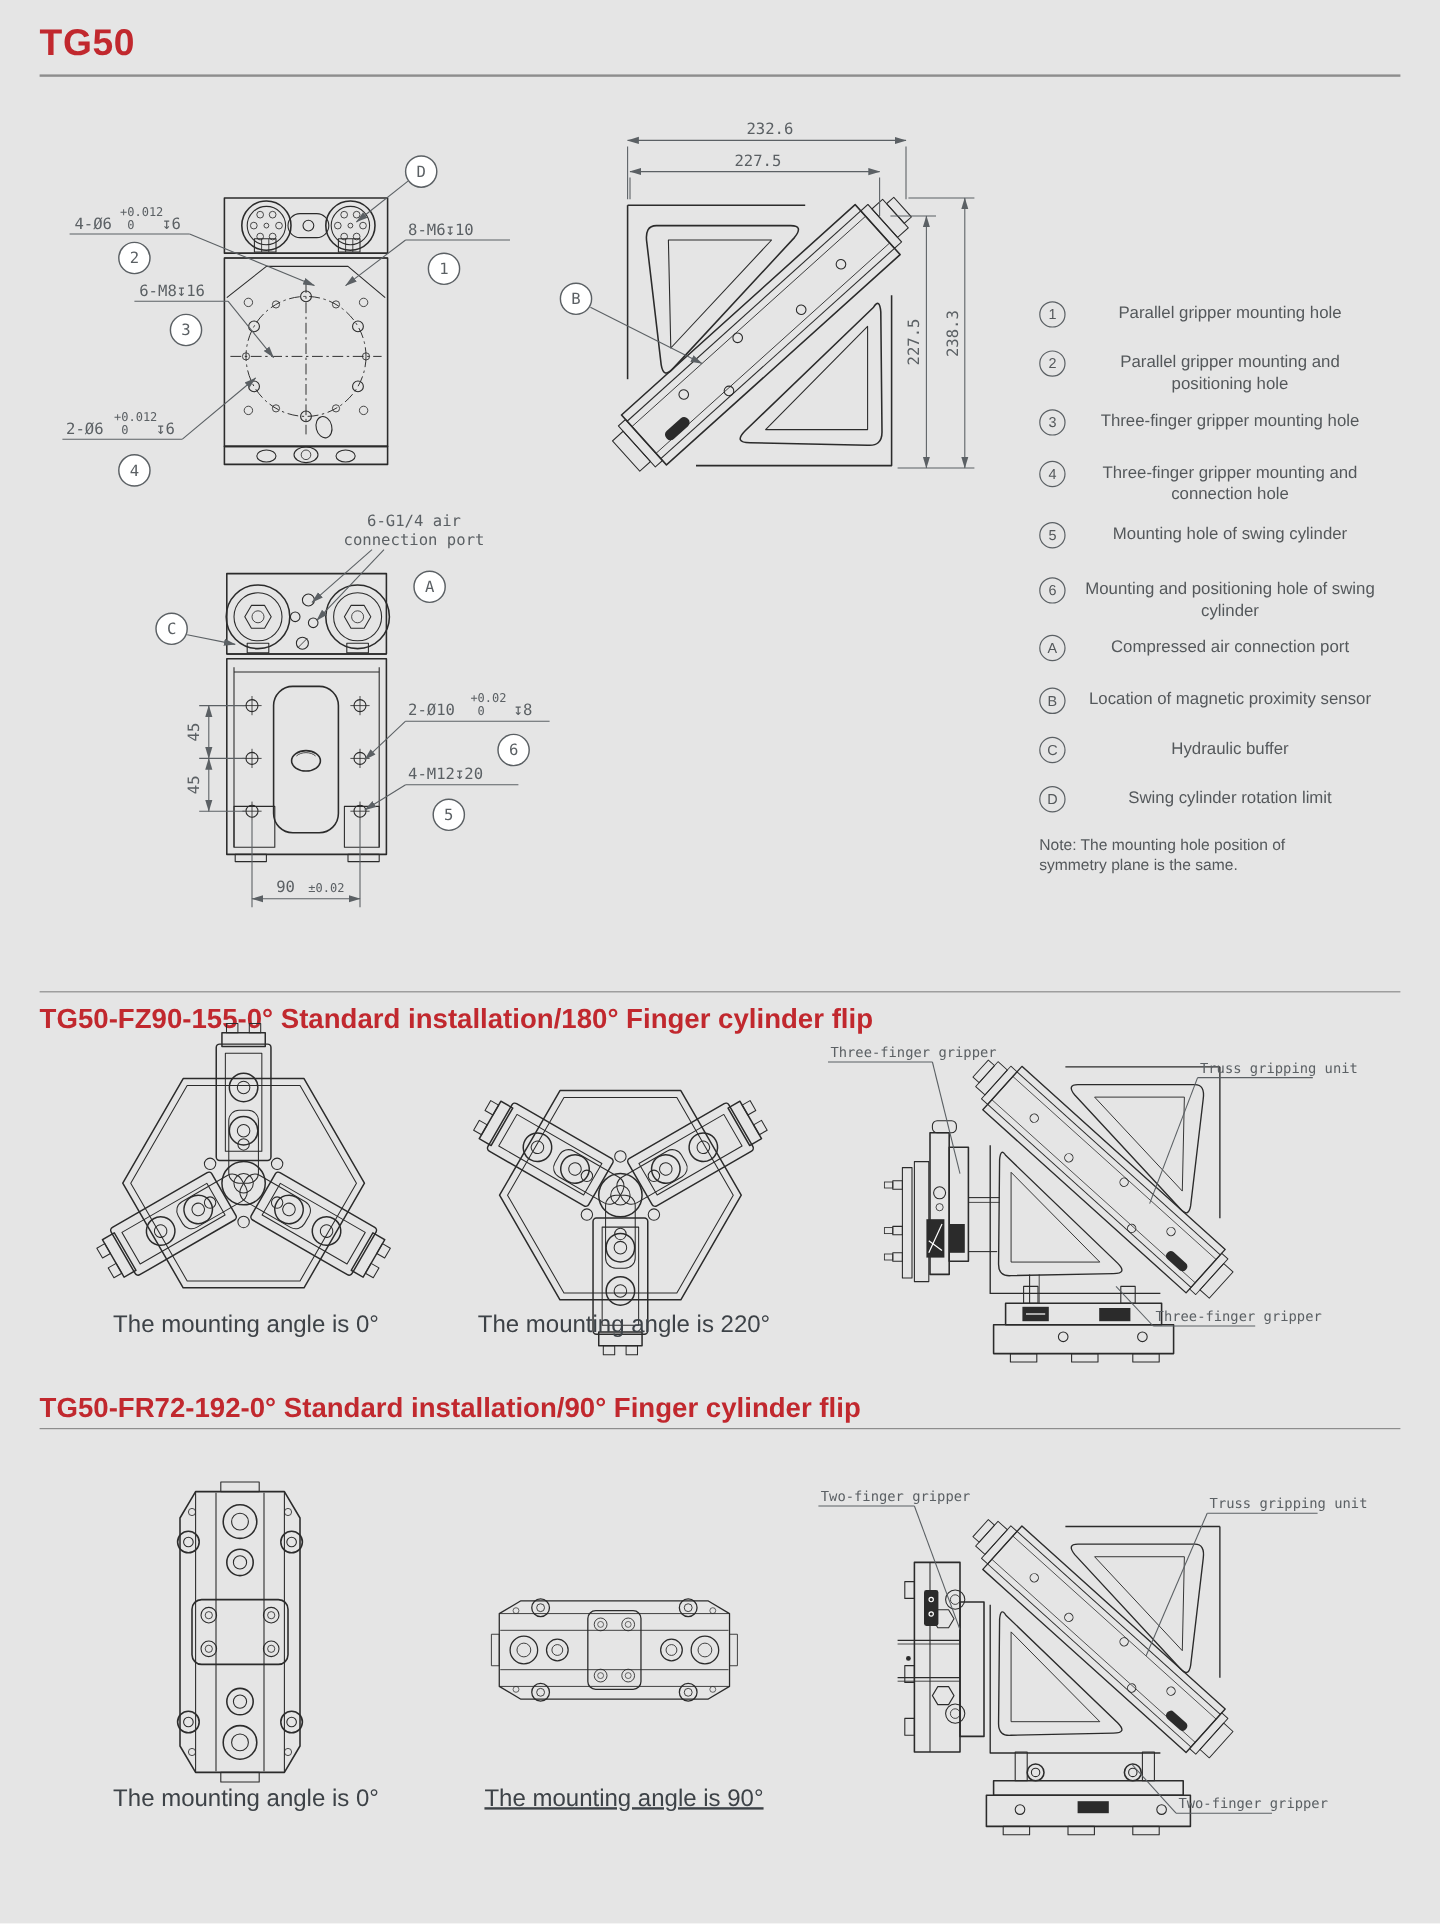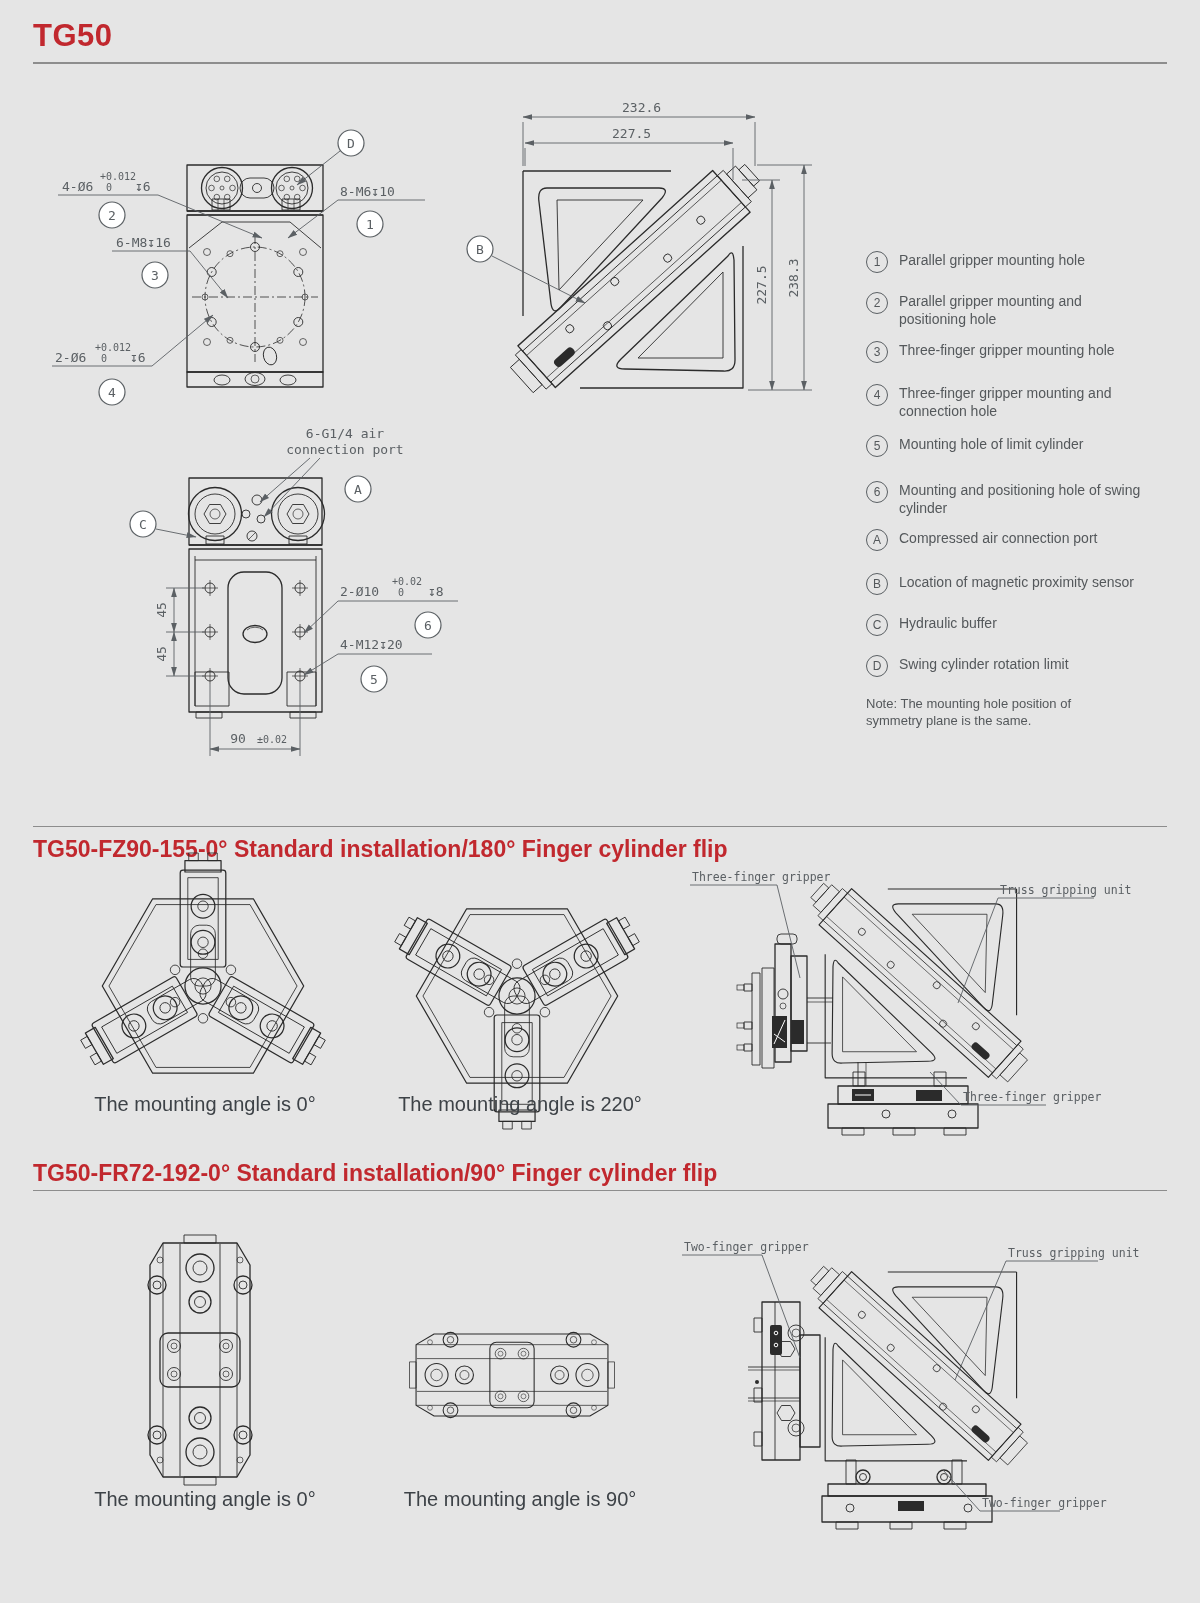--- a/index.html
+++ b/index.html
@@ -4,21 +4,21 @@
 <style>
   html,body{margin:0;padding:0;background:#fff;}
   .page{position:relative;width:1200px;height:1603px;background:#e5e5e5;overflow:hidden;
         font-family:"Liberation Sans",sans-serif;color:#3c4144;}
   .page-title{position:absolute;left:33px;top:18px;font-size:31px;font-weight:bold;color:#c1282e;letter-spacing:.5px;}
   .rule{position:absolute;left:33px;width:1134px;border-top:2px solid #8d8d8d;height:0;}
   .sec-head{position:absolute;left:33px;font-size:23px;font-weight:bold;color:#c1282e;white-space:nowrap;}
   .caption{position:absolute;font-size:20px;color:#3d4247;text-align:center;white-space:nowrap;}
   .legend{position:absolute;left:866px;top:252px;width:285px;}
   .legend-item{display:flex;align-items:flex-start;gap:11px;font-size:14px;color:#54585b;line-height:1.25;}
-  .legend-item .txt{width:255px;}
+  .legend-item .txt{width:255px;text-align:center;}
   .bubble{flex:0 0 auto;width:20px;height:20px;border:1.4px solid #5b6064;border-radius:50%;
           display:flex;align-items:center;justify-content:center;font-size:12px;color:#54585b;margin-top:-1px;}
   .note{margin-top:19px;font-size:13px;color:#54585b;line-height:1.3;width:250px;}
   svg{position:absolute;overflow:visible;}
   .ln{stroke:#2b2b2b;fill:none;stroke-width:1.3;stroke-linejoin:round;}
   .ln2{stroke:#2b2b2b;fill:none;stroke-width:.9;stroke-linejoin:round;}
   .thin{stroke:#2b2b2b;fill:none;stroke-width:.7;}
   .dimln{stroke:#5b6064;fill:none;stroke-width:.9;}
   .ldr{stroke:#5b6064;fill:none;stroke-width:.9;}
   .cl{stroke:#2b2b2b;fill:none;stroke-width:.8;stroke-dasharray:9 3 2 3;}
@@ -383,21 +383,21 @@
     <div class="legend-item" style="margin-bottom:22px;">
       <div class="bubble">3</div>
       <div class="txt">Three-finger gripper mounting hole</div>
     </div>
     <div class="legend-item" style="margin-bottom:16px;">
       <div class="bubble">4</div>
       <div class="txt">Three-finger gripper mounting and connection hole</div>
     </div>
     <div class="legend-item" style="margin-bottom:25px;">
       <div class="bubble">5</div>
-      <div class="txt">Mounting hole of limit cylinder</div>
+      <div class="txt">Mounting hole of swing cylinder</div>
     </div>
     <div class="legend-item" style="margin-bottom:13px;">
       <div class="bubble">6</div>
       <div class="txt">Mounting and positioning hole of swing cylinder</div>
     </div>
     <div class="legend-item" style="margin-bottom:23px;">
       <div class="bubble">A</div>
       <div class="txt">Compressed air connection port</div>
     </div>
     <div class="legend-item" style="margin-bottom:20px;">
@@ -534,15 +534,15 @@
         <line class="dimln" x1="1006" y1="1261" x2="1098" y2="1261"></line>
         <line class="ldr" x1="1006" y1="1261" x2="955" y2="1380"></line>
         <text class="lbl" x="982" y="1507">Two-finger gripper</text>
         <line class="dimln" x1="980" y1="1511" x2="1060" y2="1511"></line>
         <line class="ldr" x1="980" y1="1511" x2="943" y2="1470"></line>
       </g>
     </g>
   </svg>
 
   <div class="caption" style="left:60px;top:1488px;width:290px;">The mounting angle is 0°</div>
-  <div class="caption" style="left:390px;top:1488px;width:260px;">The mounting angle is 90°</div>
+  <div class="caption" style="left:390px;top:1488px;width:260px;text-decoration:underline;">The mounting angle is 90°</div>
 
 </div>
 
 </body></html>

